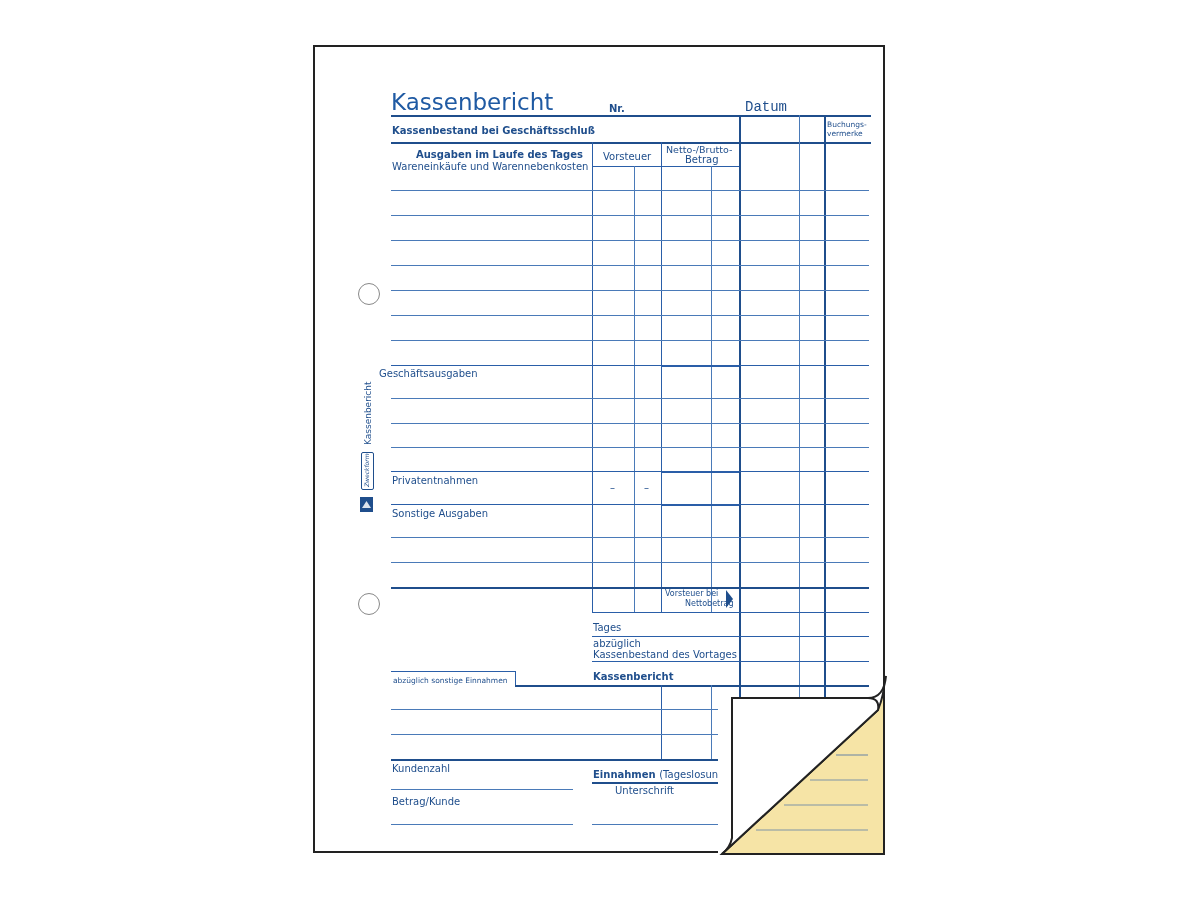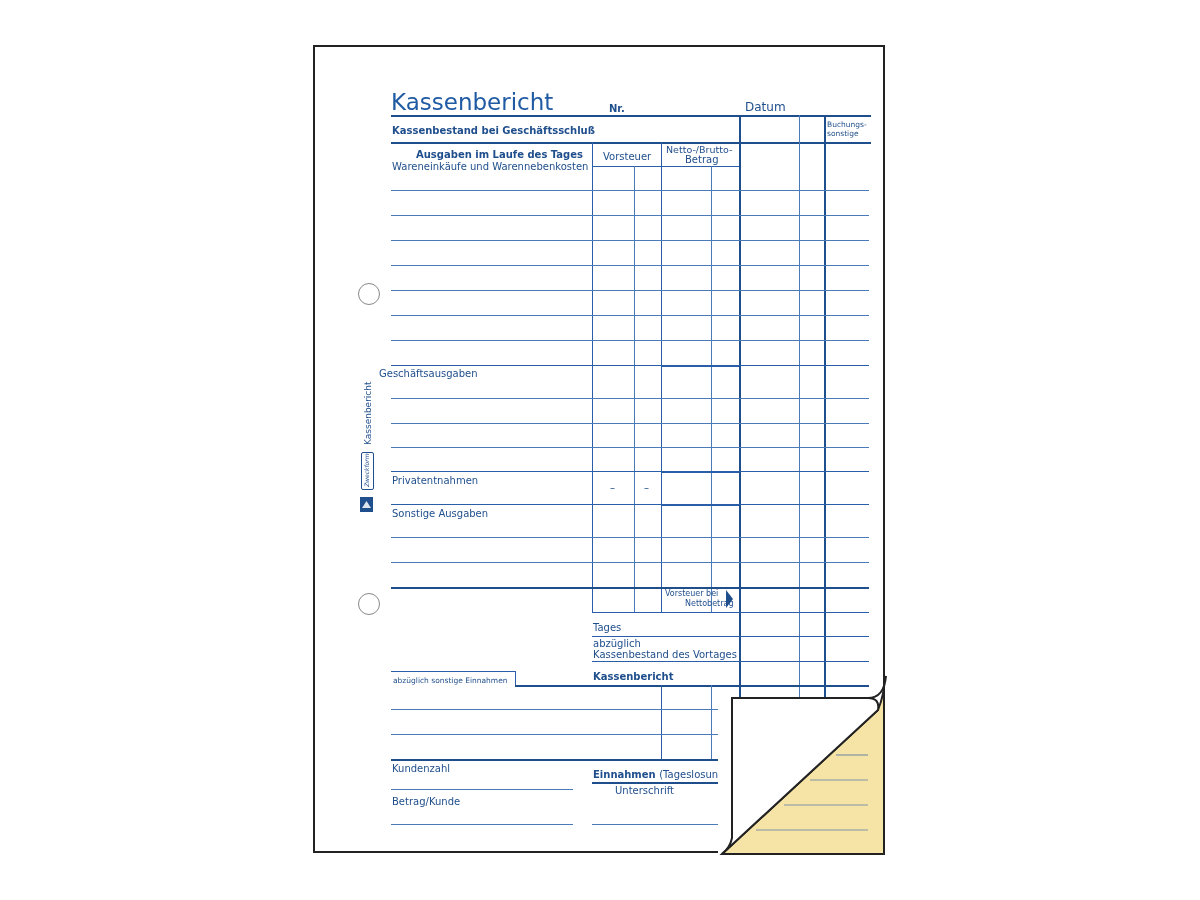--- a/index.html
+++ b/index.html
@@ -19,26 +19,26 @@
   .vert { position:absolute; transform:rotate(-90deg); transform-origin:left top; white-space:nowrap; font-size:9px; color:#1f4e8c; }
   .curl { position:absolute; }
 </style>
 </head>
 <body>
 
 <div class="sheet">
 
   <div class="t title" style="left:76px; top:42px;">Kassenbericht</div>
   <div class="t b" style="left:258px; top:56px; font-size:10px;margin-left:36px;">Nr.</div>
-  <div class="t" style="left:430px; top:55px; font-size:12px;">Datum</div>
+  <div class="t" style="left:430px; top:55px; font-size:14px;font-family:Liberation Mono, monospace;">Datum</div>
   <div class="hl thick" style="left:76px; top:68px; width:480px;"></div>
 
   <div class="t b" style="left:77px; top:78px;">Kassenbestand bei Geschäftsschluß</div>
   <div class="t" style="left:512px; top:73px; font-size:7.5px; line-height:9px;">Buchungs-</div>
-  <div class="t" style="left:512px; top:82px; font-size:7.5px; line-height:9px;">sonstige</div>
+  <div class="t" style="left:512px; top:82px; font-size:7.5px; line-height:9px;">vermerke</div>
 
   <div class="hl thick" style="left:76px; top:95px; width:480px;"></div>
 
   <div class="t b" style="left:77px; top:102px;margin-left:24px;">Ausgaben im Laufe des Tages</div>
   <div class="t" style="left:77px; top:114px;">Wareneinkäufe und Warennebenkosten</div>
   <div class="t" style="left:288px; top:104px;">Vorsteuer</div>
   <div class="t" style="left:351px; top:97px; font-size:9.5px;">Netto-/Brutto-</div>
   <div class="t" style="left:370px; top:107px; font-size:10px;">Betrag</div>
   <div class="hl" style="left:277px; top:119px; width:147px;"></div>
 

